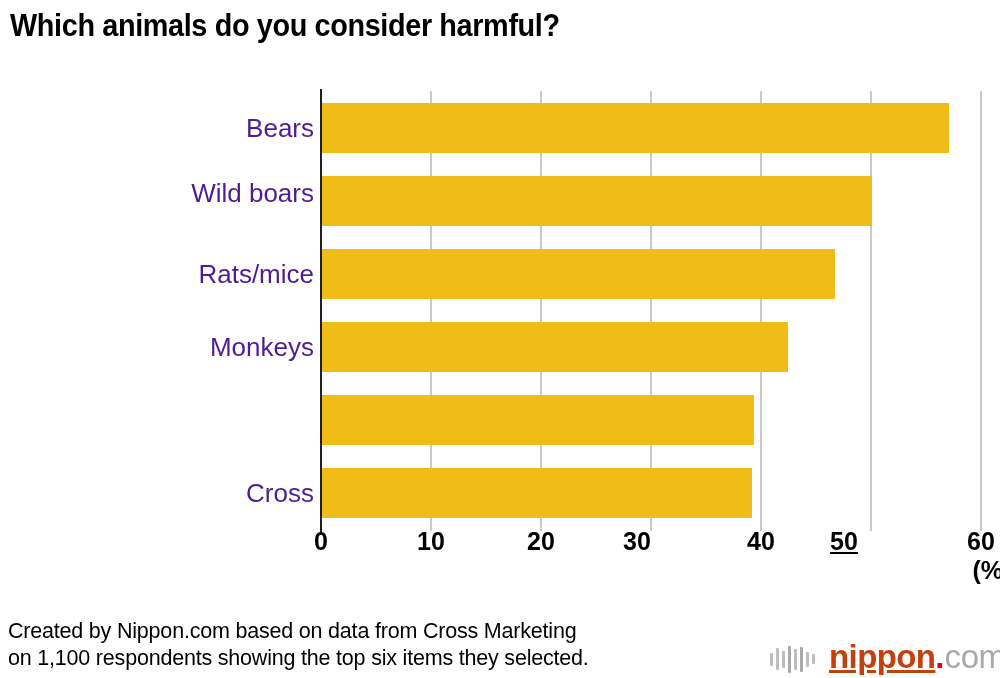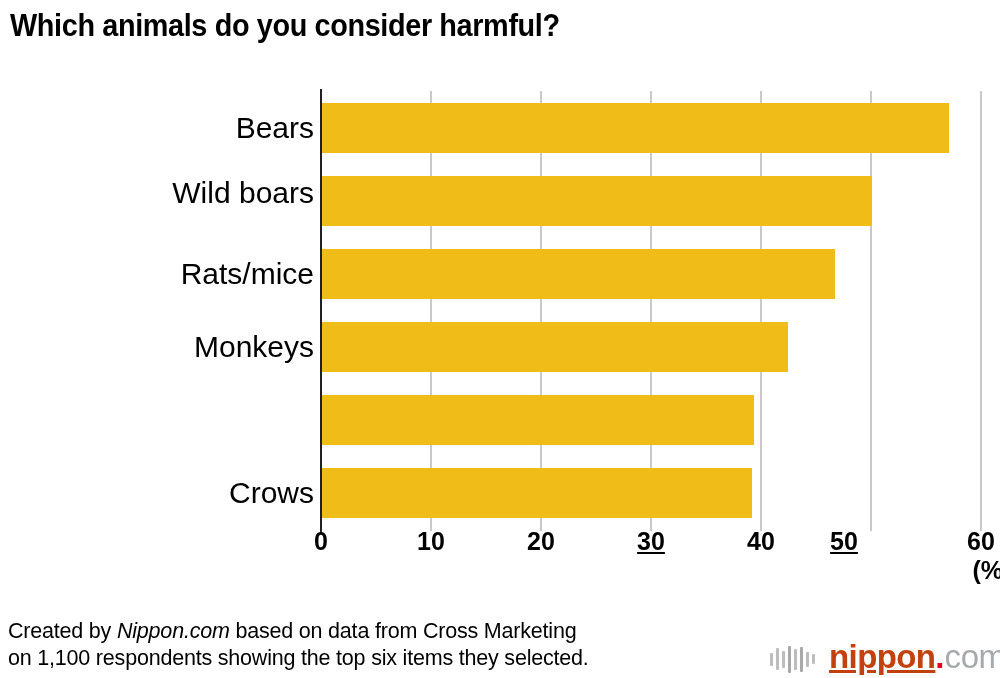--- a/index.html
+++ b/index.html
@@ -36,24 +36,24 @@
     top: 0;
     width: 1000px;
     height: 600px;
   }
 
   
   .cat-label {
     position: absolute;
     right: 686px;            
     text-align: right;
-    font-size: 30px;
+    font-size: 26px;
     line-height: 30px;
     white-space: nowrap;
-    color: #000000;
+    color: #4c1d95;
   }
   .cat-label .ital { font-style: italic; }
   .cat-label .sub  { font-style: normal; display: block; }
 
   
   .gridline {
     position: absolute;
     top: 91px;
     width: 2px;
     height: 440px;
@@ -102,21 +102,21 @@
   #footer-note {
     position: absolute;
     left: 8px;
     top: 618px;
     font-size: 21.5px;
     line-height: 27px;
     letter-spacing: -0.2px;
     font-weight: 500;
     white-space: nowrap;
   }
-  #footer-note .ital { font-style: italic; }
+  #footer-note .ital { }
 
   
   #site-logo {
     position: absolute;
     left: 770px;
     top: 636px;
     display: flex;
     align-items: flex-end;
     height: 38px;
   }
@@ -187,30 +187,30 @@
       <div class="bar" title="Hakubishin (masked palm civets): 39.3%" style="top: 395px; width: 432.3px; background: rgb(240, 188, 24);"></div>
       <div class="bar" title="Crows: 39.1%" style="top: 468px; width: 430.1px; background: rgb(240, 188, 24);"></div>
     </div>
 
   <div id="cat-labels-layer">
       <div class="cat-label" style="top: 113px;"><span>Bears</span></div>
       <div class="cat-label" style="top: 178px; text-align: right;"><span>Wild boars</span></div>
       <div class="cat-label" style="top: 259px;"><span>Rats/mice</span></div>
       <div class="cat-label" style="top: 332px;"><span>Monkeys</span></div>
       <div class="cat-label" style="top: 390px;"></div>
-      <div class="cat-label" style="top: 478px;"><span>Crows</span></div>
+      <div class="cat-label" style="top: 478px;"><span>Cross</span></div>
     </div>
 
   <div id="y-axis"></div>
 
   <div id="xticks-layer">
       <div class="xtick" style="left: 321px;">0</div>
       <div class="xtick" style="left: 431px;">10</div>
       <div class="xtick" style="left: 541px;">20</div>
-      <div class="xtick" style="left: 651px; text-decoration: underline;">30</div>
+      <div class="xtick" style="left: 637px;">30</div>
       <div class="xtick" style="left: 761px;">40</div>
       <div class="xtick" style="left: 844px; text-decoration: underline;">50</div>
       <div class="xtick" style="left: 981px;">60</div>
     </div>
 
   <div id="unit-label" style="left: 987px;">(%)</div>
 </div>
 
 <div id="footer-note">
   <div>

